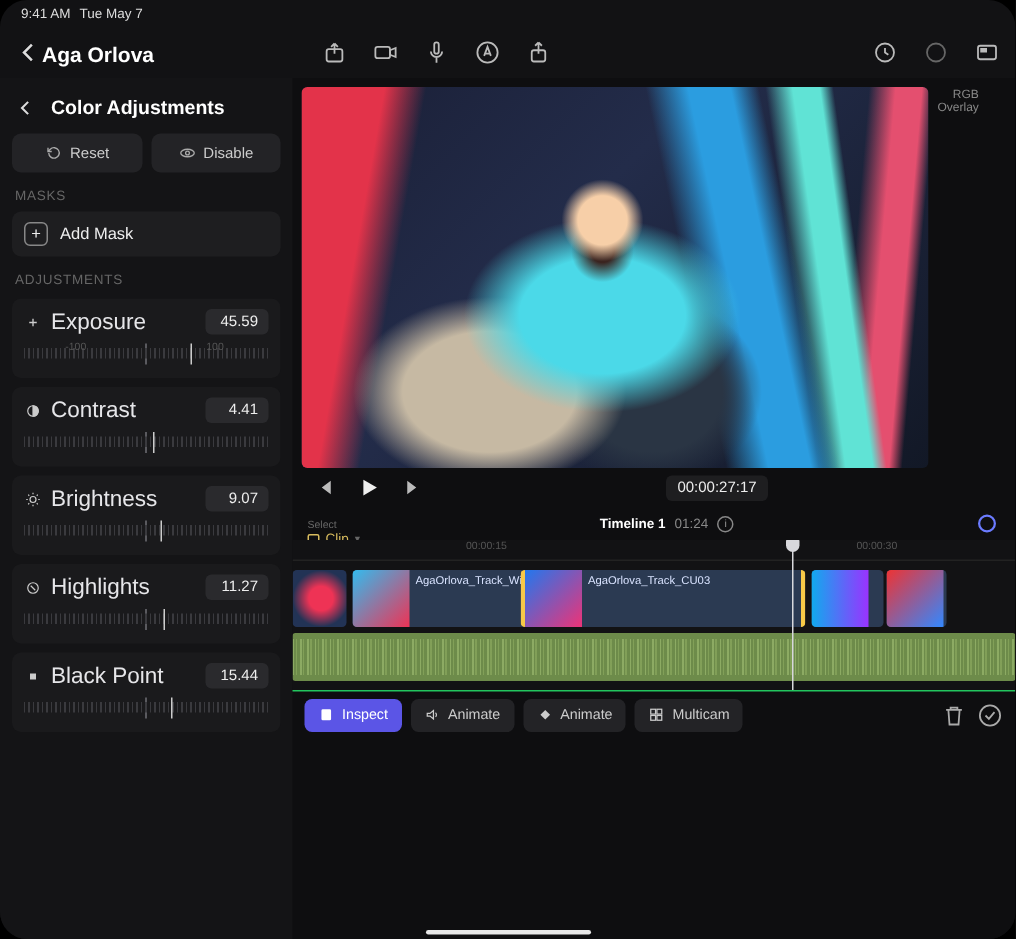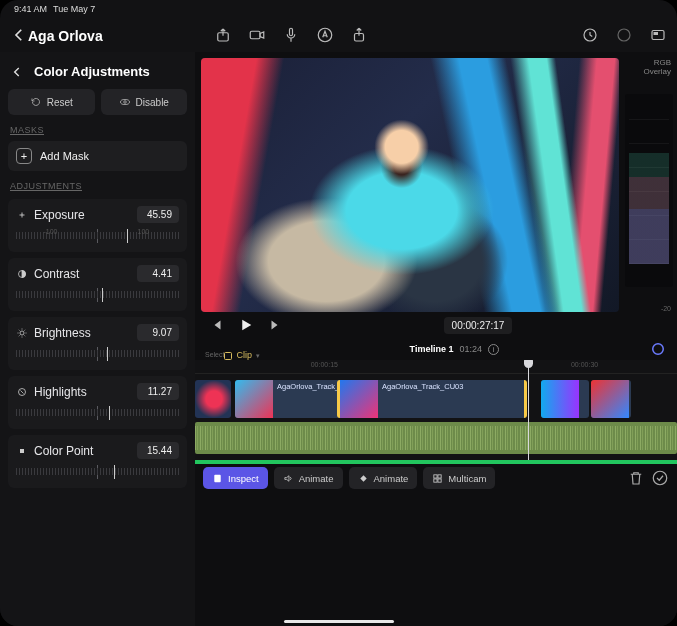--- a/index.html
+++ b/index.html
@@ -28,34 +28,34 @@
 .sidebar {
   width: 195px; background: #141416; display: flex; flex-direction: column;
   padding: 8px 8px 0 8px; overflow: hidden;
 }
 .panel-header { display: flex; align-items: center; gap: 10px; color: #fff; font-size: 13px; font-weight: 600; margin: 4px 0 10px 2px; }
 .btn-row { display: flex; gap: 6px; }
 .pill-btn {
   flex: 1; height: 26px; background: #232326; border: none; border-radius: 6px;
   color: #ccc; font-size: 10px; display: flex; align-items: center; justify-content: center; gap: 5px; cursor: pointer;
 }
-.section-label { color: #666; font-size: 9px; letter-spacing: 0.5px; margin: 10px 2px 6px; text-transform: uppercase; text-decoration: underline; }
+.section-label { color: #666; font-size: 9px; letter-spacing: 0.5px; margin: 10px 2px 6px; text-transform: uppercase; }
 .add-mask {
   height: 30px; background: #1e1e20; border-radius: 6px; display: flex; align-items: center;
   gap: 8px; padding: 0 8px; color: #eee; font-size: 11px; cursor: pointer;
 }
 .plus-box { width: 16px; height: 16px; border: 1px solid #888; border-radius: 4px; display: flex; align-items: center; justify-content: center; font-size: 11px; line-height: 1; }
 .adjust-list { overflow-y: auto; flex: 1; margin-top: 2px; }
 .adjust-list::-webkit-scrollbar { width: 4px; }
 .adjust-list::-webkit-scrollbar-thumb { background: #333; border-radius: 2px; }
 .adj {
   background: #1a1a1c; border-radius: 6px; padding: 7px 8px 9px; margin-bottom: 6px;
 }
 .adj-top { display: flex; align-items: center; justify-content: space-between; margin-bottom: 6px; }
-.adj-label { color: #e6e6e9; font-size: 12px; display: flex; align-items: center; gap: 6px; }
+.adj-label { color: #e6e6e9; font-size: 15px; display: flex; align-items: center; gap: 6px; }
 .adj-glyph { width: 12px; height: 12px; display: inline-flex; align-items: center; justify-content: center; }
 .adj-glyph svg { width: 12px; height: 12px; }
 .adj-val {
   background: #2a2a2d; color: #eee; font-size: 10px; border-radius: 4px;
   padding: 3px 7px; min-width: 42px; text-align: right;
 }
 .adj-scale { height: 14px; position: relative; }
 .ruler {
   height: 14px; position: relative;
   background-image:
@@ -89,21 +89,21 @@
     radial-gradient(ellipse at 48% 60%, #4bd9e8 0 18%, transparent 30%),
     radial-gradient(ellipse at 30% 80%, #c6b9a3 0 14%, transparent 22%),
     radial-gradient(ellipse at 56% 80%, #2a3544 0 14%, transparent 22%),
     linear-gradient(100deg, #e3334a 0 12%, transparent 18%),
     linear-gradient(78deg, transparent 60%, #2b9de0 66% 72%, transparent 76%),
     linear-gradient(82deg, transparent 76%, #60e3d5 80% 84%, transparent 86%),
     linear-gradient(95deg, transparent 86%, #e44f6f 90% 94%, transparent 96%),
     linear-gradient(135deg, #1a1f36 0%, #232c4a 40%, #121826 100%);
 }
 .scopes {
-  width: 48px; display: flex; flex-direction: column; gap: 18px;
+  width: 48px; display: flex; flex-direction: row; gap: 18px;
 }
 .scope-title { color: #888; font-size: 8px; text-align: right; padding-right: 2px; }
 .scope-body {
   flex: 1; background: #0a0a0c; border-radius: 3px; position: relative; overflow: hidden;
 }
 .scope-wave {
   position: absolute; inset: 6% 8% 12% 8%;
   background:
     linear-gradient(to top, rgba(60,120,255,.18) 0 35%, transparent 35%),
     linear-gradient(to top, rgba(255,60,130,.18) 10% 55%, transparent 55%),
@@ -118,21 +118,21 @@
 .trans-left { display: flex; gap: 12px; align-items: center; color: #bbb; }
 .trans-spacer { flex: 1; }
 .timecode {
   background: #1e1e20; color: #eee; font-size: 10px; border-radius: 4px;
   padding: 3px 8px; font-variant-numeric: tabular-nums;
 }
 .tl-header {
   height: 22px; display: flex; align-items: center; padding: 0 10px; gap: 10px;
   color: #999; font-size: 9px;
 }
-.tl-select { display: flex; flex-direction: row; line-height: 1.1; margin-top: 14px; }
+.tl-select { display: flex; flex-direction: column; line-height: 1.1; margin-top: 14px; }
 .tl-select-lbl { font-size: 7px; color: #666; }
 .tl-clip { display: flex; align-items: center; gap: 4px; color: #d8bc5e; }
 .clip-box { width: 8px; height: 8px; border: 1px solid #d8bc5e; border-radius: 1.5px; }
 .chev { font-size: 7px; color: #666; }
 .tl-header-mid { flex: 1; text-align: center; display: flex; align-items: center; justify-content: center; gap: 6px; }
 .tl-name { color: #fff; font-weight: 700; text-align: right; }
 .tl-dur { color: #888; }
 .info-circ { width: 11px; height: 11px; border: 1px solid #888; border-radius: 50%; font-size: 7px; display: inline-flex; align-items: center; justify-content: center; }
 .tracks { position: relative; height: 100px; background: #121214; overflow: hidden; }
 .time-ruler { height: 14px; position: relative; border-bottom: 1px solid #222; }
@@ -153,37 +153,37 @@
 .clip-body { flex: 1; padding: 2px 4px; }
 .clip-label { color: #d9e3ff; font-size: 7.5px; white-space: nowrap; overflow: hidden; text-overflow: ellipsis; }
 .clip.selected { border-left: 3px solid #f7c948; border-right: 3px solid #f7c948; }
 .th1 { background: radial-gradient(circle at 50% 50%, #e35 0 30%, #235 70%); }
 .th2 { background: linear-gradient(135deg,#3be,#e35); }
 .th3 { background: linear-gradient(135deg,#27e,#e37); }
 .th4 { background: linear-gradient(90deg,#1ae,#93f); }
 .th5 { background: linear-gradient(135deg,#e33,#38f); }
 .c1 { left: 0; width: 36px; background: #2b3a52; }
 .c2 { left: 40px; width: 116px; background: #2b3a52; }
-.c3 { left: 142px; width: 190px; background: #2b3a52; }
+.c3 { left: 152px; width: 190px; background: #2b3a52; }
 .c4 { left: 346px; width: 48px; background: #2b3a52; }
 .c5 { left: 396px; width: 40px; background: #2b3a52; }
 .audio-track {
   position: absolute; top: 62px; left: 0; right: 0; height: 32px;
   background: #6d8b4a; border-radius: 2px;
 }
 .audio-wave {
   position: absolute; inset: 4px 0;
   background: repeating-linear-gradient(to right,
     #9ab86e 0 1px, transparent 1px 2px,
     #8aa85e 2px 3px, transparent 3px 5px);
   opacity: .7;
 }
 .bottom-bar {
   height: 32px; display: flex; align-items: center; padding: 0 8px; gap: 6px;
-  border-top: 4px solid #22c55e;
+  border-top: 1px solid #22c55e;
 }
 .bb-btn {
   height: 22px; background: #232326; border: none; border-radius: 5px;
   color: #ccc; font-size: 9.5px; padding: 0 9px; display: inline-flex;
   align-items: center; gap: 5px; cursor: pointer;
 }
 .bb-btn.active { background: #5b55e6; color: #fff; }
 .bb-spacer { flex: 1; }
 .home-ind { position: absolute; bottom: 3px; left: 50%; transform: translateX(-50%); width: 110px; height: 3px; background: #fff; border-radius: 2px; opacity: .9; }
 </style>
@@ -373,21 +373,21 @@
               </div>
             </div>
             <div class="adj">
               <div class="adj-top">
                 <span class="adj-label">
                   <span class="adj-glyph">
                     <svg viewBox="0 0 24 24" fill="#ccc">
                       <rect x="8" y="8" width="8" height="8"></rect>
                     </svg>
                   </span>
-                  <span>Color Point</span>
+                  <span>Black Point</span>
                 </span>
                 <span class="adj-val">15.44</span>
               </div>
               <div class="adj-scale">
                 <div class="ruler">
                   <span class="ruler-marker" style="left:60%"></span>
                 </div>
               </div>
             </div>
           </div>

